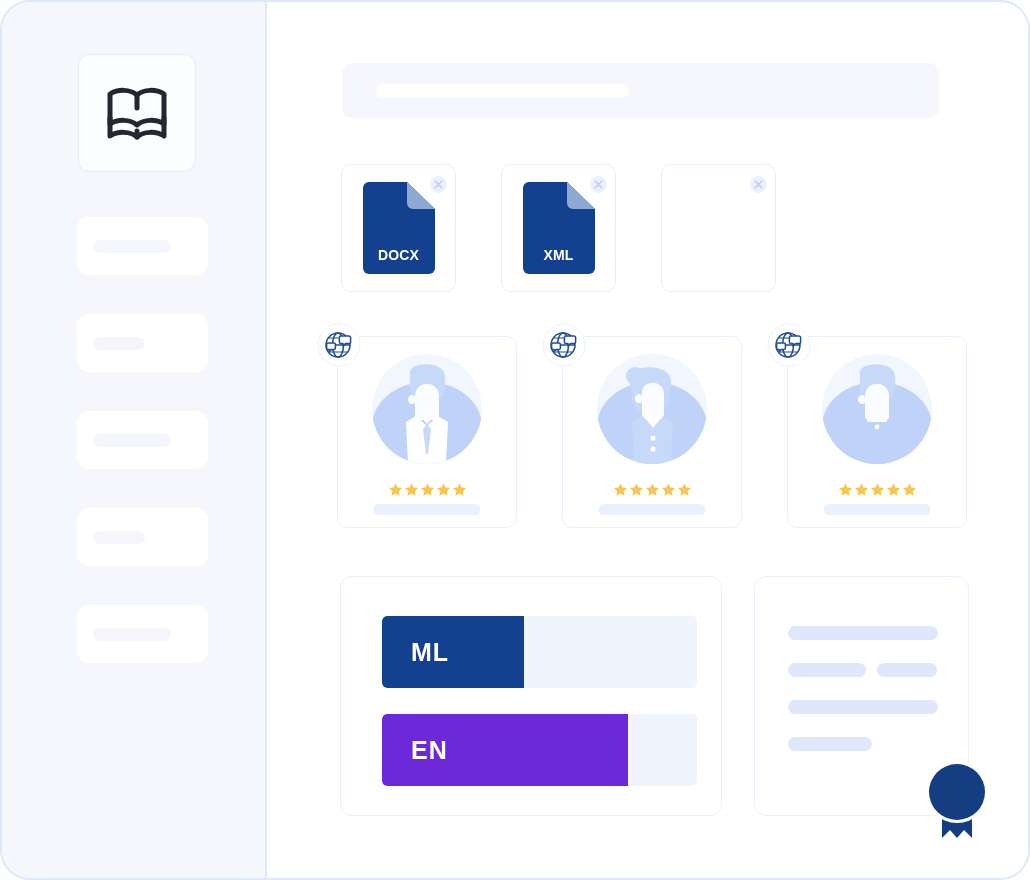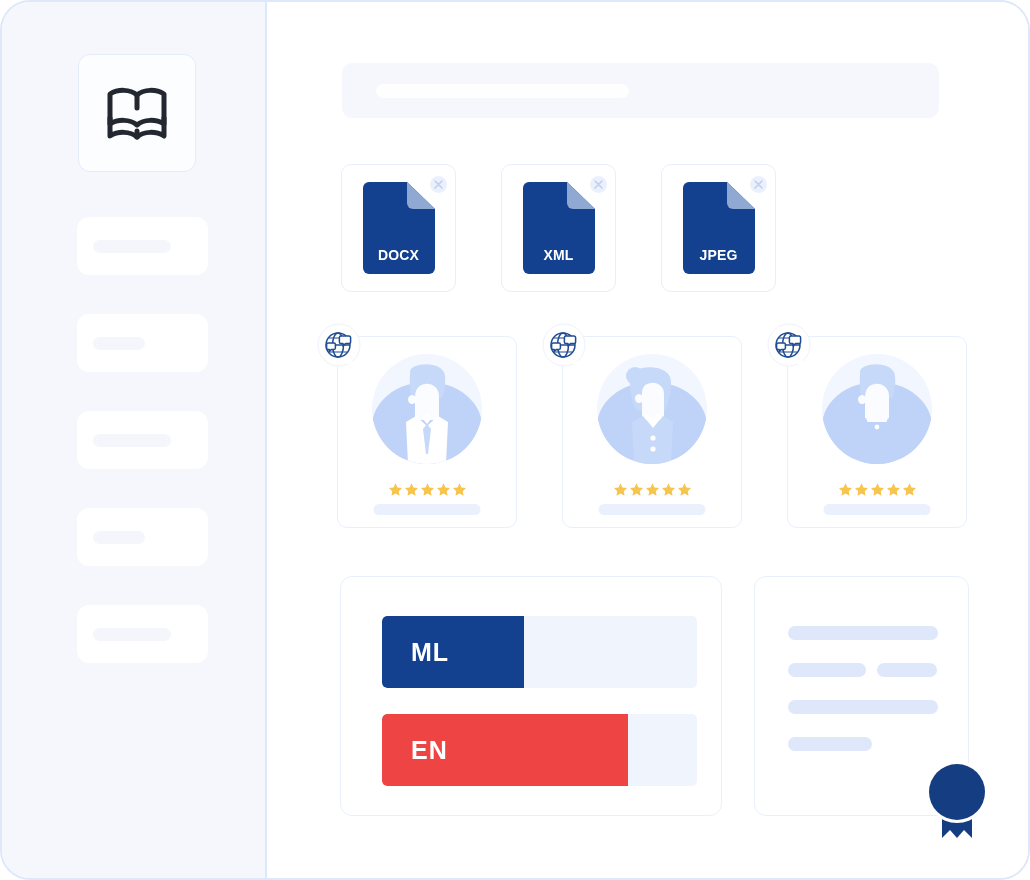--- a/index.html
+++ b/index.html
@@ -353,27 +353,20 @@
           <span class="file-ext">XML</span>
         </div>
       </div>
 
 
       <div class="file-card">
         <div class="file-close">
           <svg width="9" height="9" viewBox="0 0 9 9">
               <path d="M1 1 L8 8 M8 1 L1 8" stroke="#BFD0EC" stroke-width="1.6" stroke-linecap="round"></path>
             </svg>
-        </div>
-        <div class="file-doc">
-          <svg width="72" height="92" viewBox="0 0 72 92">
-            <path d="M6 0 H44 L72 27 V86 A6 6 0 0 1 66 92 H6 A6 6 0 0 1 0 86 V6 A6 6 0 0 1 6 0 Z" fill="#134190"></path>
-            <path d="M44 0 L72 27 H50 A6 6 0 0 1 44 21 Z" fill="#8FA9D2"></path>
-          </svg>
-          <span class="file-ext small">JPEG</span>
         </div>
       </div>
     </div>
 
     <div class="person-row">
 
       <div class="person-card">
         <div class="globe-badge">
           <svg width="46" height="46" viewBox="0 0 46 46">
             <path d="M23 1 A21 21 0 1 1 22.9 1 Z M33 33 L41 42 L28 39 Z" fill="#ffffff"></path>
@@ -534,21 +527,21 @@
 
     <div class="bottom-row">
 
       <section class="lang-panel">
         <div class="lang-track">
           <div class="lang-fill" style="width:45%;background:#134190">
             <span class="lang-label">ML</span>
           </div>
         </div>
         <div class="lang-track">
-          <div class="lang-fill" style="width:78%;background:#ef4444">
+          <div class="lang-fill" style="width:78%;background:#6d28d9">
             <span class="lang-label">EN</span>
           </div>
         </div>
       </section>
 
       <section class="cert-panel">
         <div class="cert-line" style="width:150px"></div>
         <div class="cert-split">
           <div class="cert-line" style="width:78px"></div>
           <div class="cert-line" style="width:60px"></div>

